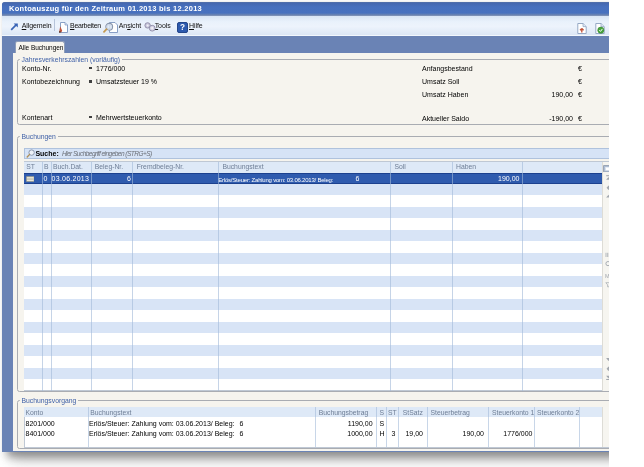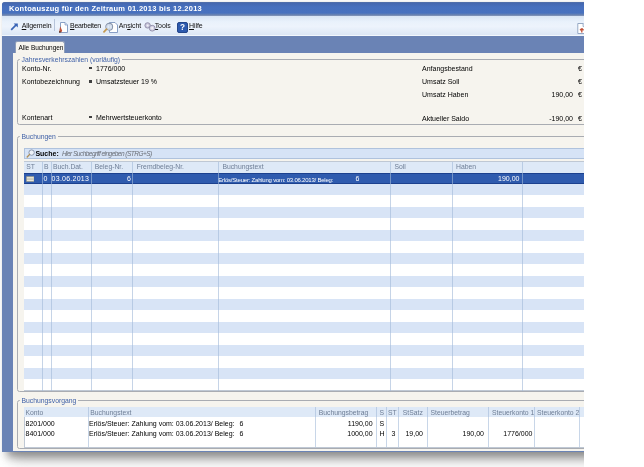--- a/index.html
+++ b/index.html
@@ -1,16 +1,16 @@
 <!DOCTYPE html>
 <html><head><meta charset="utf-8">
 <style>
 html,body{margin:0;padding:0;background:#fff;}
 #page{position:relative;width:584px;height:467px;background:#fff;overflow:hidden;
-  font-family:"Liberation Sans",sans-serif;}
+  font-family:"Liberation Sans",sans-serif;padding-left:25px;}
 .t{position:absolute;font-size:7px;line-height:8px;white-space:nowrap;color:#000;}
 .r{text-align:right;}
 .abs{position:absolute;}
 </style></head><body>
 <div id="page">
 
 <div class="abs" style="left:2px;top:2px;width:628px;height:450px;background:#6A83B5;border-radius:3px 3px 0 0;box-shadow:5px 5px 9px rgba(90,90,90,0.62), 10px 10px 14px rgba(140,140,140,0.35);"></div>
 <div class="abs" style="left:2px;top:2px;width:628px;height:14px;border-radius:3px 3px 0 0;background:linear-gradient(180deg,#5471A7 0px,#4568B1 1.5px,#4770BE 5px,#4871BF 11px,#6D84B0 13px,#8B9CBE 14px);"></div>
 <div class="t" style="left:9px;top:4.5px;font-size:7.5px;font-weight:bold;color:#fff;letter-spacing:0.27px;">Kontoauszug für den Zeitraum 01.2013 bis 12.2013</div>
 <svg class="abs" style="left:609.5px;top:5.5px;" width="17" height="7" viewBox="0 0 17 7">

